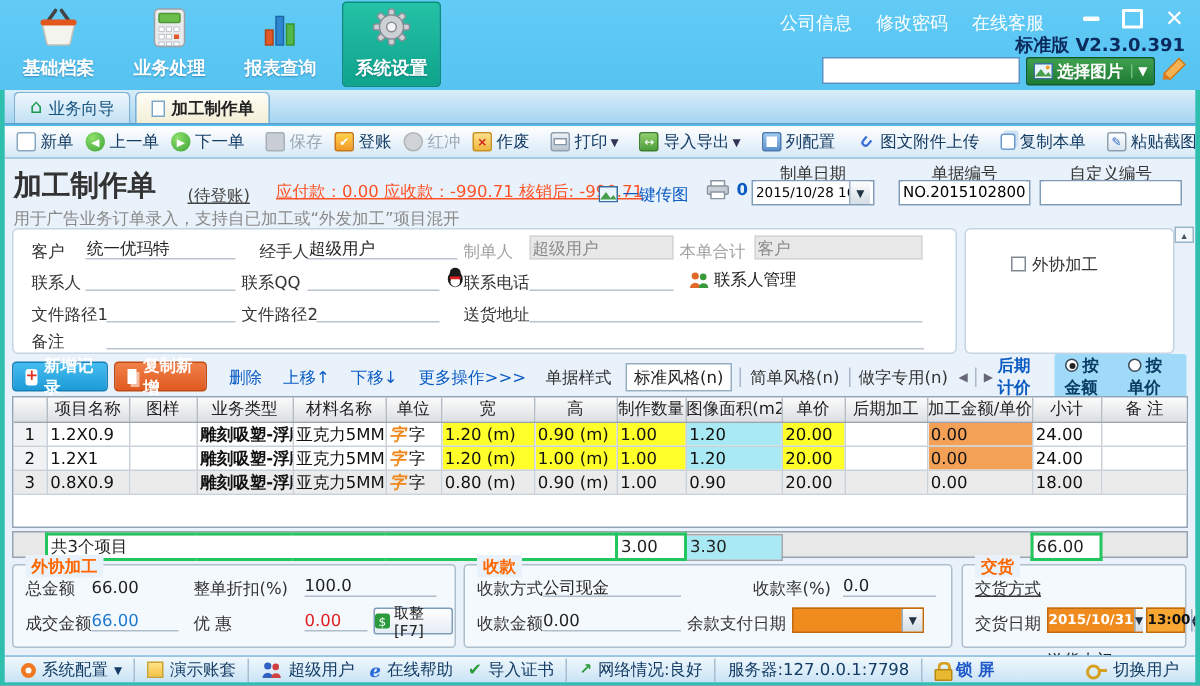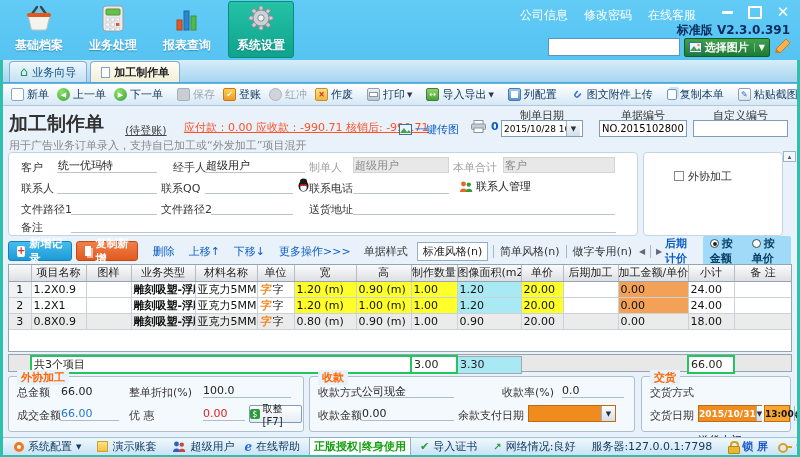--- a/index.html
+++ b/index.html
@@ -641,21 +641,21 @@
       <div class="pv ul" style="left:52px;top:30px;width:92px;">0.00</div>
       <div class="pl" style="left:148px;top:31px;">余款支付日期</div>
       <div class="orangedrop" style="left:218px;top:28px;width:88px;">
         <span class="dtext"></span>
         <span class="drop">▼</span>
       </div>
     </div>
 
     <div class="panel p3">
       <div class="legend">交货</div>
-      <div class="pl" style="left:8px;top:8px;">交货方式</div>
+      <div class="pl" style="left:8px;top:8px;text-decoration:underline;">交货方式</div>
       <div class="pv" style="left:56px;top:8px;margin-top:48px;">送货上门</div>
       <div class="pl" style="left:8px;top:31px;">交货日期</div>
       <div class="orangedrop" style="left:56px;top:28px;width:64px;">
         <span class="dtext">2015/10/31</span>
         <span class="drop">▼</span>
       </div>
       <div class="timespin" style="left:122px;top:28px;width:26px;">
         <span class="ttext">13:00</span>
         <span class="spincol">
             <span>▲</span>
@@ -683,21 +683,20 @@
           <path d="M1 11 a3.5 3.5 0 0 1 7 0 z" fill="#3060c0"></path>
         <circle cx="9.8" cy="3.6" r="2.2" fill="#d04040"></circle>
           <path d="M6.8 11 a3.2 3.2 0 0 1 6.4 0 z" fill="#d04040"></path>
       </svg>
       <span>超级用户</span>
     </span>
     <span class="sbi">
       <span class="si-e">e</span>
       <span>在线帮助</span>
     </span>
-    <span class="license">正版授权|终身使用</span>
     <span class="sbi">
       <span class="si-check">✔</span>
       <span>导入证书</span>
     </span>
     <span class="sep"></span>
     <span class="sbi">
       <span class="si-net">↗</span>
       <span>网络情况:良好</span>
     </span>
     <span class="sep"></span>

